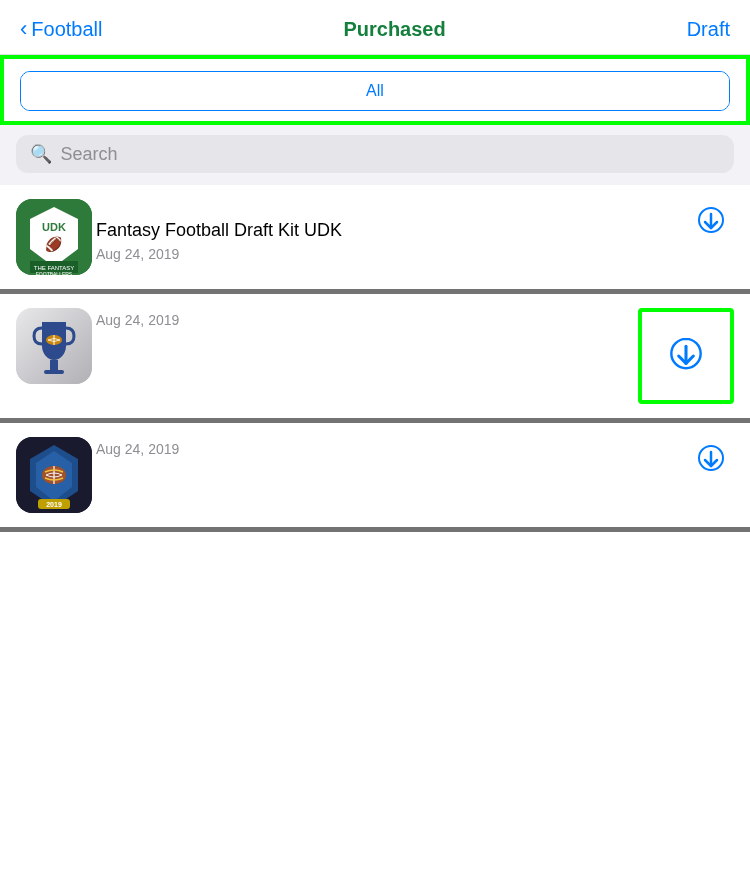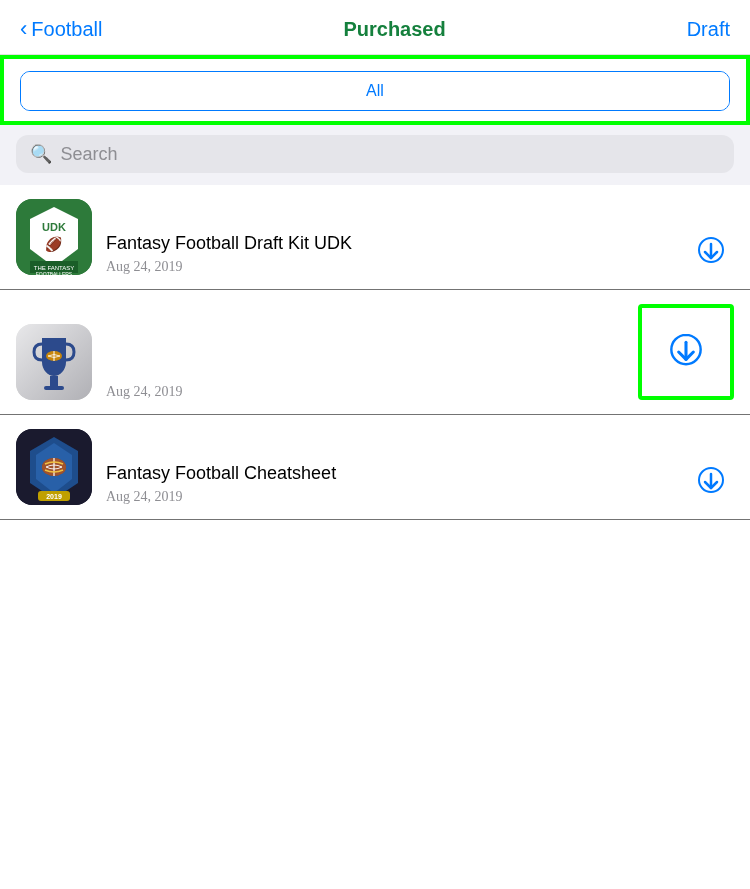--- a/index.html
+++ b/index.html
@@ -110,24 +110,24 @@
       font-size: 18px;
     }
 
     
     .app-list {
       background: #ffffff;
     }
 
     .app-item {
       display: flex;
-      align-items: flex-end;
+      align-items: flex-start;
       padding: 14px 16px;
-      border-bottom: 1px solid #737373;
-      gap: 14px;
+      border-bottom: 5px solid #737373;
+      gap: 4px;
     }
 
     .app-icon-wrapper {
       flex-shrink: 0;
     }
 
     .app-icon {
       width: 76px;
       height: 76px;
       border-radius: 16px;
@@ -164,27 +164,27 @@
 
     .app-info {
       flex: 1;
     }
 
     .app-name {
       font-size: 18px;
       font-weight: 400;
       color: #000000;
       line-height: 1.3;
+      margin-top: 20px;
     }
 
     .app-date {
       font-size: 14px;
       color: #8e8e93;
       margin-top: 4px;
-      font-family: Liberation Serif, serif;
     }
 
     .download-btn {
       flex-shrink: 0;
       width: 46px;
       height: 46px;
       display: flex;
       align-items: center;
       justify-content: center;
       cursor: pointer;
@@ -314,21 +314,20 @@
 
           <path d="M29 35 Q38 31 47 35" stroke="#f0c040" stroke-width="1.5" fill="none"></path>
           <path d="M29 41 Q38 45 47 41" stroke="#f0c040" stroke-width="1.5" fill="none"></path>
 
           <rect x="22" y="62" width="32" height="10" rx="3" fill="#c0a000"></rect>
           <text x="38" y="70" text-anchor="middle" fill="#ffffff" font-size="7" font-family="Arial" font-weight="bold">2019</text>
         </svg>
       </div>
     </div>
     <div class="app-info">
-      <div class="app-name">Fantasy Football Cheatsheet</div>
       <div class="app-date">Aug 24, 2019</div>
     </div>
     <div class="download-btn">
       <svg width="36" height="36" viewBox="0 0 36 36" fill="none">
         <path d="M18 4 C11.4 4 6 9.4 6 16 C6 22.6 11.4 28 18 28 C24.6 28 30 22.6 30 16 C30 9.4 24.6 4 18 4Z" stroke="#007AFF" stroke-width="2" fill="none"></path>
         <polyline points="12,18 18,24 24,18" stroke="#007AFF" stroke-width="2.5" fill="none" stroke-linecap="round" stroke-linejoin="round"></polyline>
         <line x1="18" y1="10" x2="18" y2="24" stroke="#007AFF" stroke-width="2.5" stroke-linecap="round"></line>
       </svg>
     </div>
   </div>

